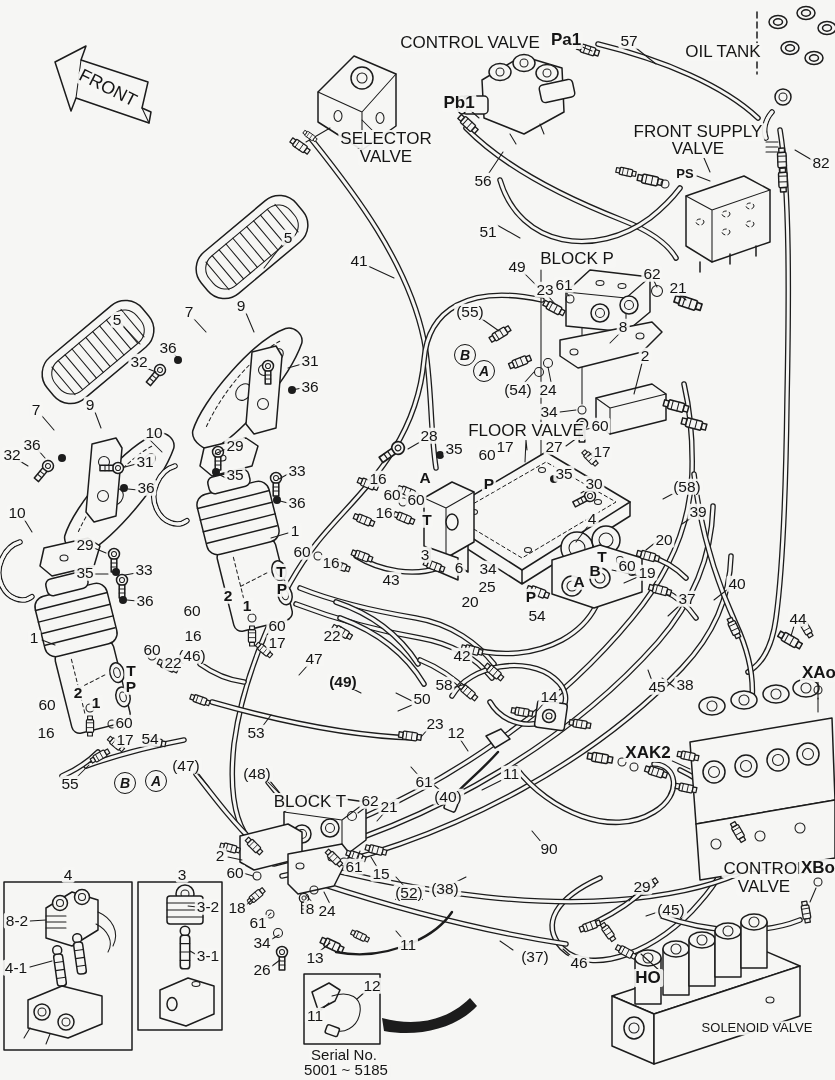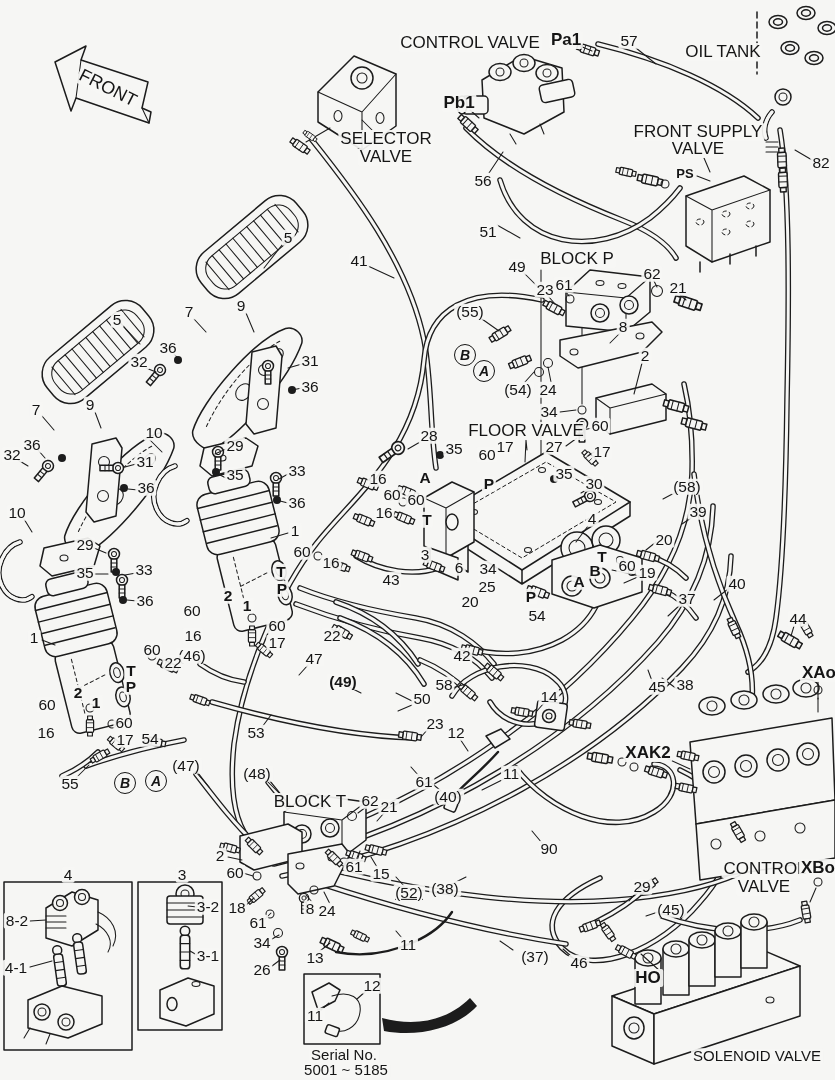--- a/index.html
+++ b/index.html
@@ -718,21 +718,21 @@
       <div class="callout" style="left: 315px; top: 958px;">13</div>
       <div class="callout" style="left: 408px; top: 945px;">11</div>
       <div class="callout" style="left: 520px; top: 957px; margin-left: 15px;">(37)</div>
       <div class="callout" style="left: 579px; top: 963px;">46</div>
       <div class="callout" style="left: 642px; top: 887px;">29</div>
       <div class="callout" style="left: 671px; top: 910px;">(45)</div>
       <div class="callout b" style="left: 648px; top: 978px; font-size: 17px;">HO</div>
       <div class="callout" style="left: 765px; top: 869px; font-size: 17px;">CONTROL</div>
       <div class="callout" style="left: 764px; top: 887px; font-size: 17px;">VALVE</div>
       <div class="callout b" style="left: 818px; top: 868px; font-size: 17px;">XBo</div>
-      <div class="callout" style="left: 757px; top: 1056px; font-size: 15px;">SOLENOID VALVE</div>
+      <div class="callout" style="left: 757px; top: 1028px; font-size: 13px;">SOLENOID VALVE</div>
       <div class="callout" style="left: 68px; top: 875px;">4</div>
       <div class="callout" style="left: 17px; top: 921px;">8-2</div>
       <div class="callout" style="left: 16px; top: 968px;">4-1</div>
       <div class="callout" style="left: 182px; top: 875px;">3</div>
       <div class="callout" style="left: 208px; top: 907px;">3-2</div>
       <div class="callout" style="left: 208px; top: 956px;">3-1</div>
       <div class="callout" style="left: 372px; top: 986px;">12</div>
       <div class="callout" style="left: 315px; top: 1016px;">11</div>
       <div class="callout" style="left: 344px; top: 1055px; font-size: 15px;">Serial No.</div>
       <div class="callout" style="left: 346px; top: 1070px; font-size: 15px;">5001 ~ 5185</div>

